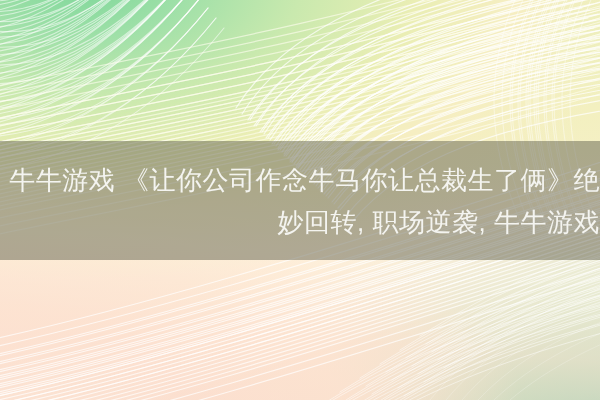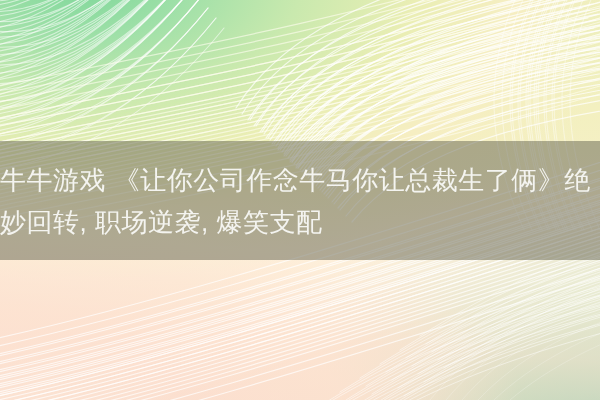--- a/index.html
+++ b/index.html
@@ -39,21 +39,21 @@
   
   .caption-band {
     position: absolute;
     left: 0;
     right: 0;
     top: 141px;
     height: 119px;
     background: rgba(104,104,84,0.52);
     display: flex;
     flex-direction: column;
-    align-items: flex-start;
+    align-items: flex-end;
     justify-content: center;
   }
   .caption-line {
     color: #f4f4f0;
     font-size: 26px;
     line-height: 40px;
     letter-spacing: 0.5px;
     white-space: nowrap;
     font-weight: 400;
   }
@@ -200,16 +200,16 @@
           <path d="M494,400 C 534,362 584,338 640,318"></path>
           <path d="M510,400 C 550,366 598,344 650,324"></path>
         </g>
 
       </g>
     </svg>
   </div>
 
   <div class="caption-band">
     <div class="caption-line caption-line-1">牛牛游戏  《让你公司作念牛马你让总裁生了俩》绝</div>
-    <div class="caption-line caption-line-2">妙回转, 职场逆袭, 爆笑支配</div>
+    <div class="caption-line caption-line-2">妙回转, 职场逆袭, 牛牛游戏</div>
   </div>
 
 </div>
 
 </body></html>

